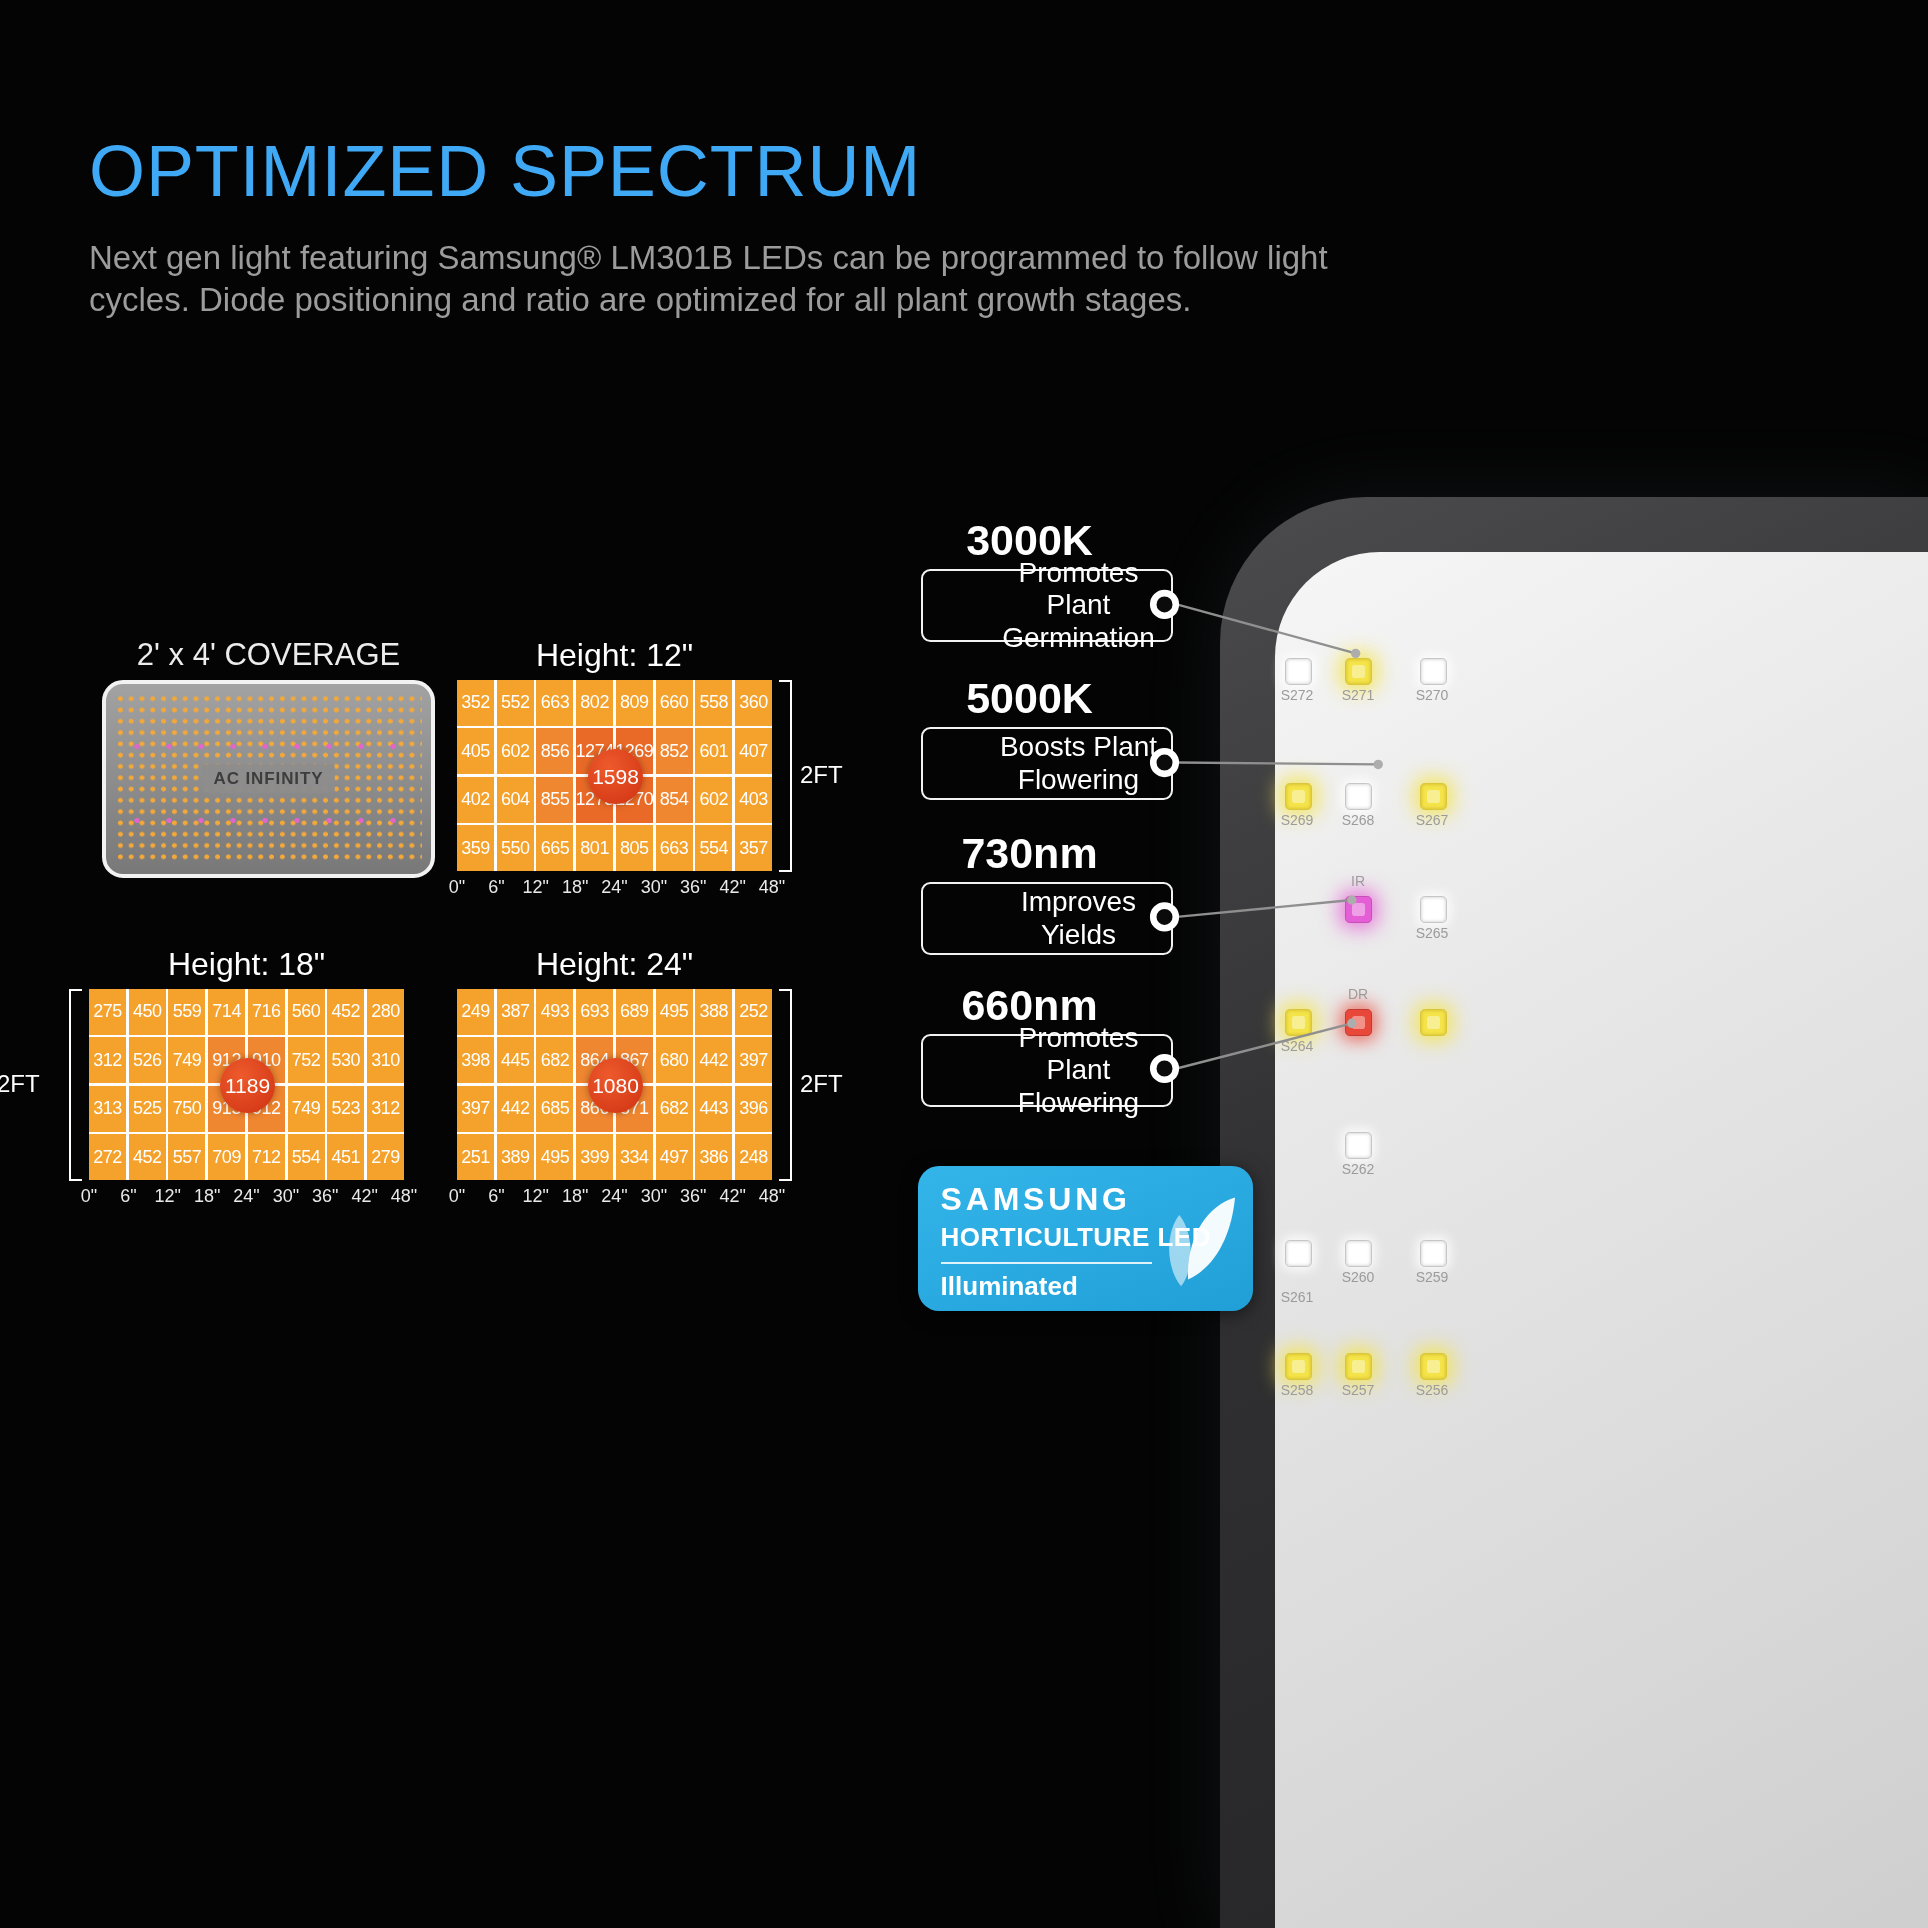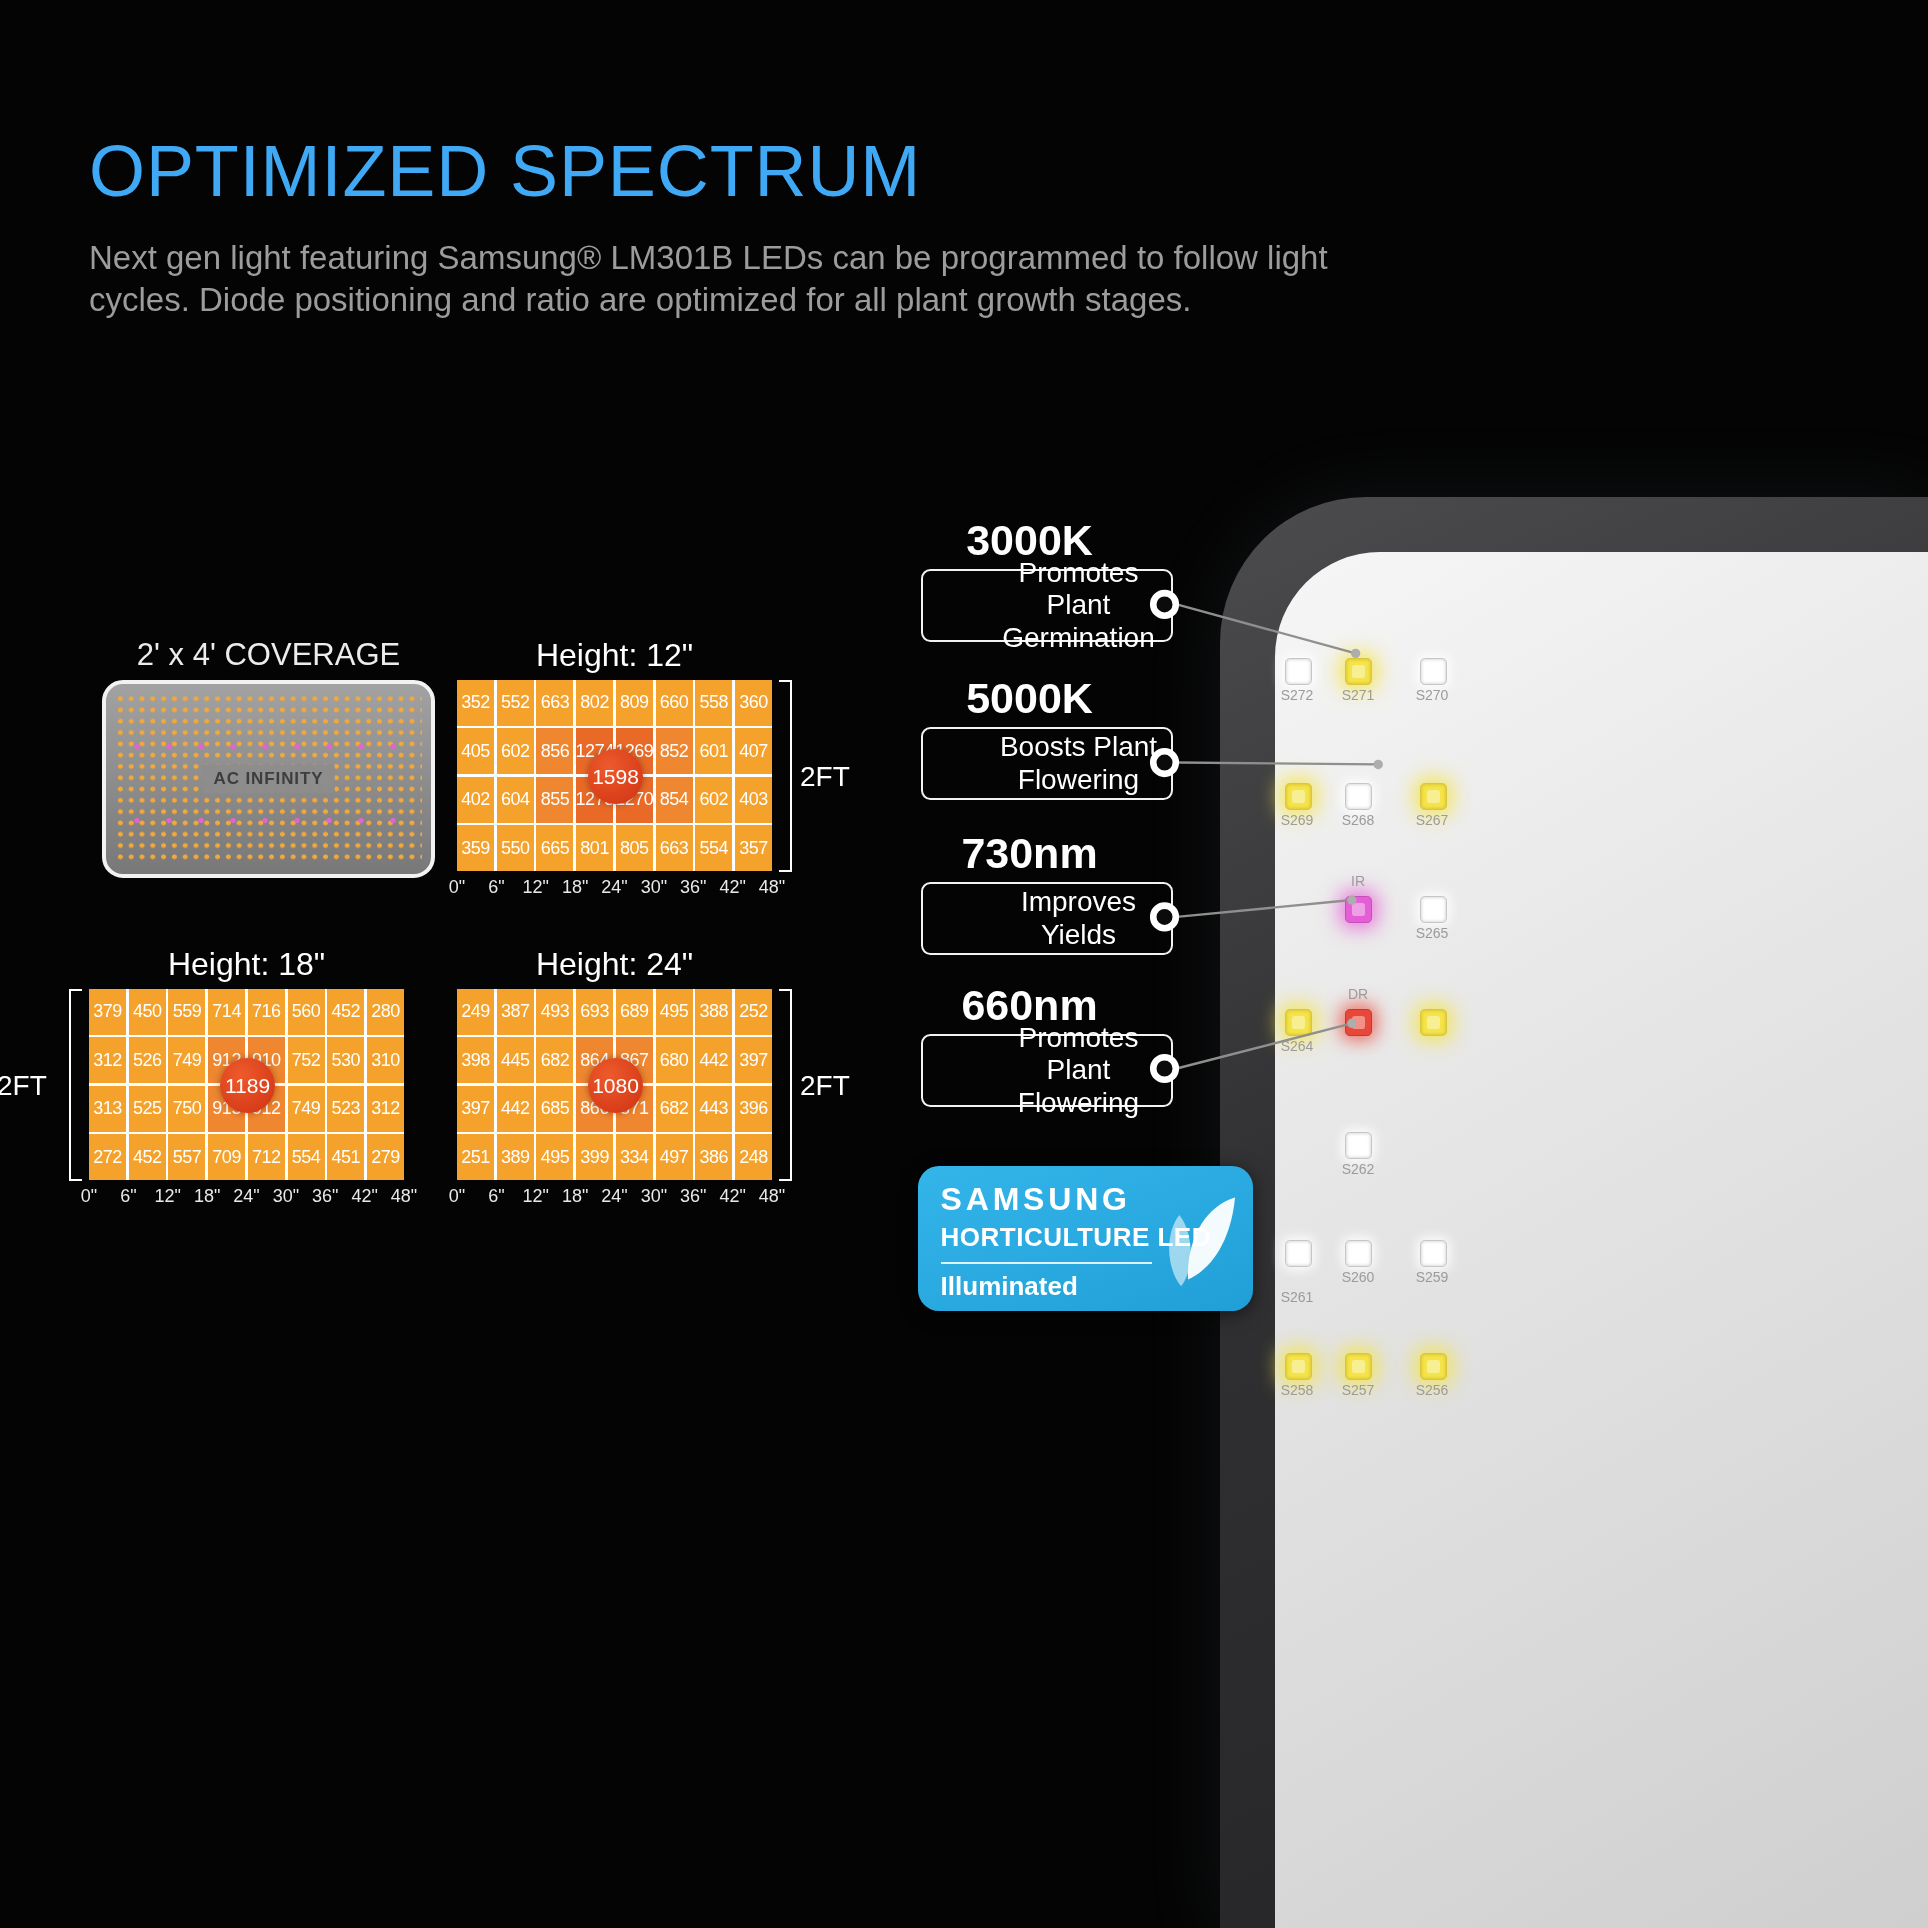--- a/index.html
+++ b/index.html
@@ -42,21 +42,21 @@
   .hm-peak{position:absolute;left:131px;top:116px;width:55px;height:55px;border-radius:50%;
            background:radial-gradient(circle at 38% 32%,#ee5a2c,#cf3212);
            display:flex;align-items:center;justify-content:center;font-size:21px;color:#fff;
            box-shadow:0 0 7.5px rgba(0,0,0,.35);}
   .hm-axis{position:absolute;top:244px;left:0;width:315px;height:24.5px;}
   .hm-tick{position:absolute;transform:translateX(-50%);font-size:18px;color:#e9e9e9;white-space:nowrap;}
   .hm-bracket{position:absolute;top:47px;width:11.3px;height:188px;
               border-top:2.8px solid #fff;border-bottom:2.8px solid #fff;}
   .br-right{left:322px;border-right:2.8px solid #fff;}
   .br-left{left:-20px;border-left:2.8px solid #fff;}
-  .hm-side{position:absolute;top:128px;font-size:28px;color:#fff;}
+  .hm-side{position:absolute;top:128px;font-size:24px;color:#fff;}
   .side-right{left:343px;} .side-left{left:-92px;}
 
   
   .callout{position:absolute;left:921px;width:217px;text-align:center;}
   .c-value{font-size:43px;font-weight:bold;color:#fff;height:53px;line-height:49px;}
   .c-box{box-sizing:border-box;width:252px;height:73px;border:2.8px solid #f2f2f2;border-radius:9.4px;
          display:flex;align-items:center;justify-content:flex-end;color:#fff;font-size:28px;line-height:1.15;}
   .c-box span{display:inline-block;max-width:185px;}
 
   
@@ -196,21 +196,21 @@
         <span class="hm-tick" style="left: 87.5%;">42"</span>
         <span class="hm-tick" style="left: 100%;">48"</span>
       </div>
     <div class="hm-bracket br-right"></div>
     <div class="hm-side side-right">2FT</div>
   </div>
 
   <div class="hm" style="left:89px;top:942px;">
     <div class="hm-title">Height: 18"</div>
     <div class="hm-grid">
-        <div class="hm-cell">379</div>
+        <div class="hm-cell">275</div>
         <div class="hm-cell">450</div>
         <div class="hm-cell">559</div>
         <div class="hm-cell">714</div>
         <div class="hm-cell">716</div>
         <div class="hm-cell">560</div>
         <div class="hm-cell">452</div>
         <div class="hm-cell">280</div>
         <div class="hm-cell">312</div>
         <div class="hm-cell">526</div>
         <div class="hm-cell">749</div>

